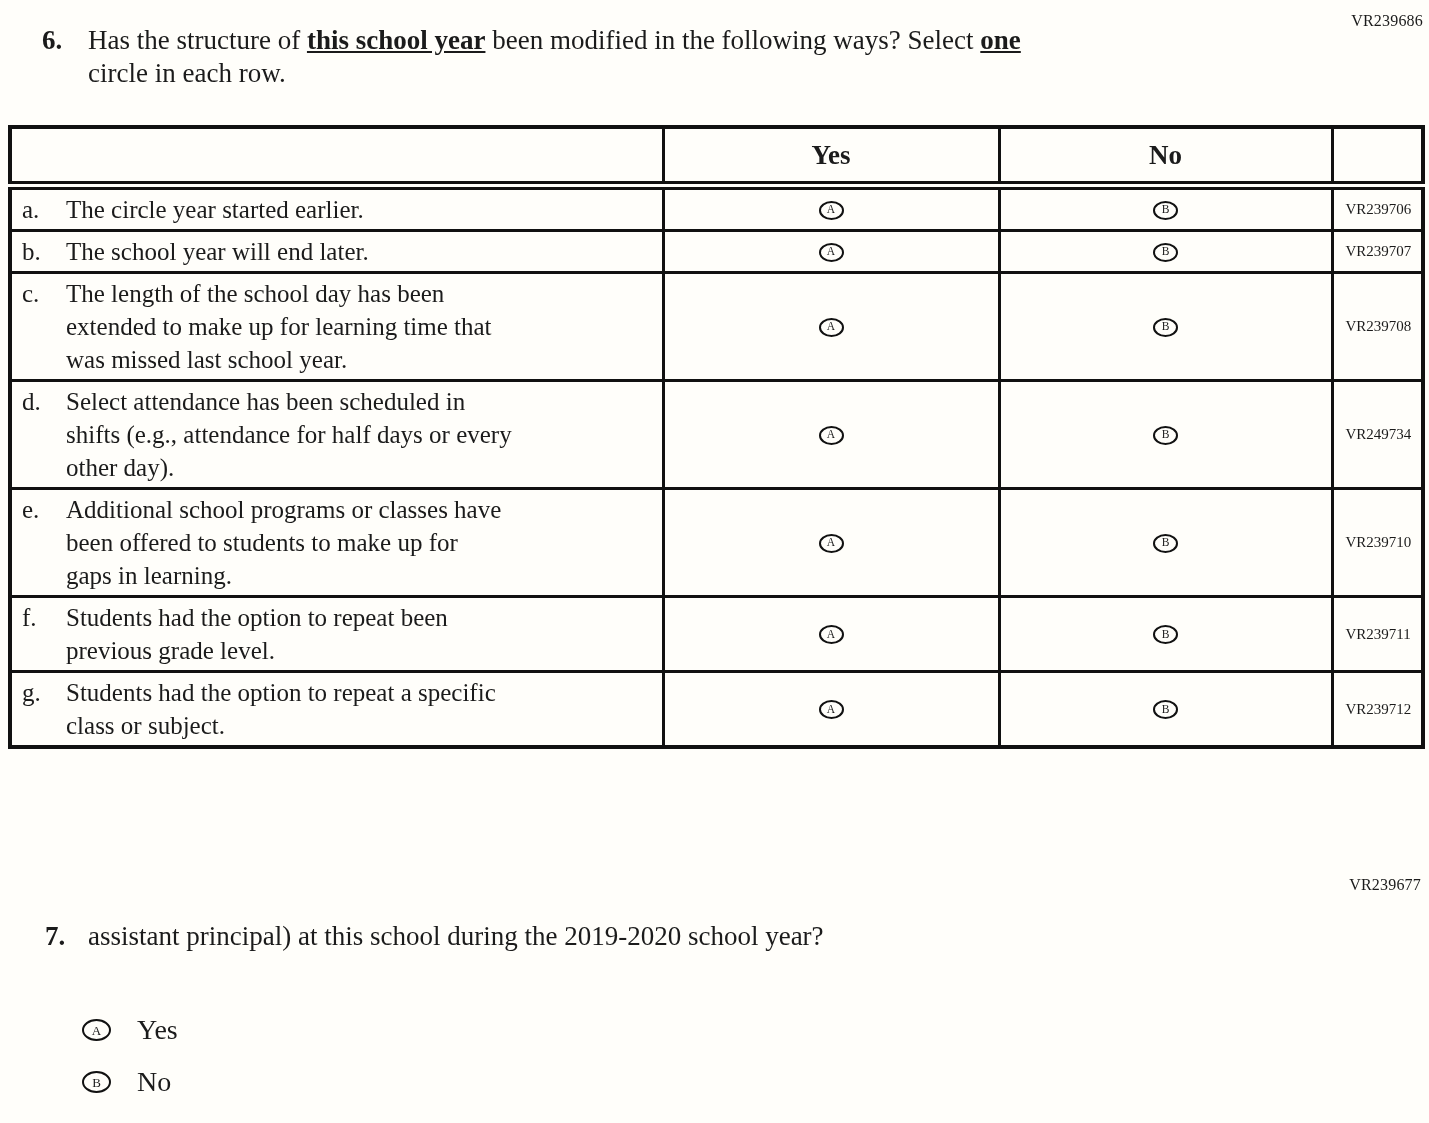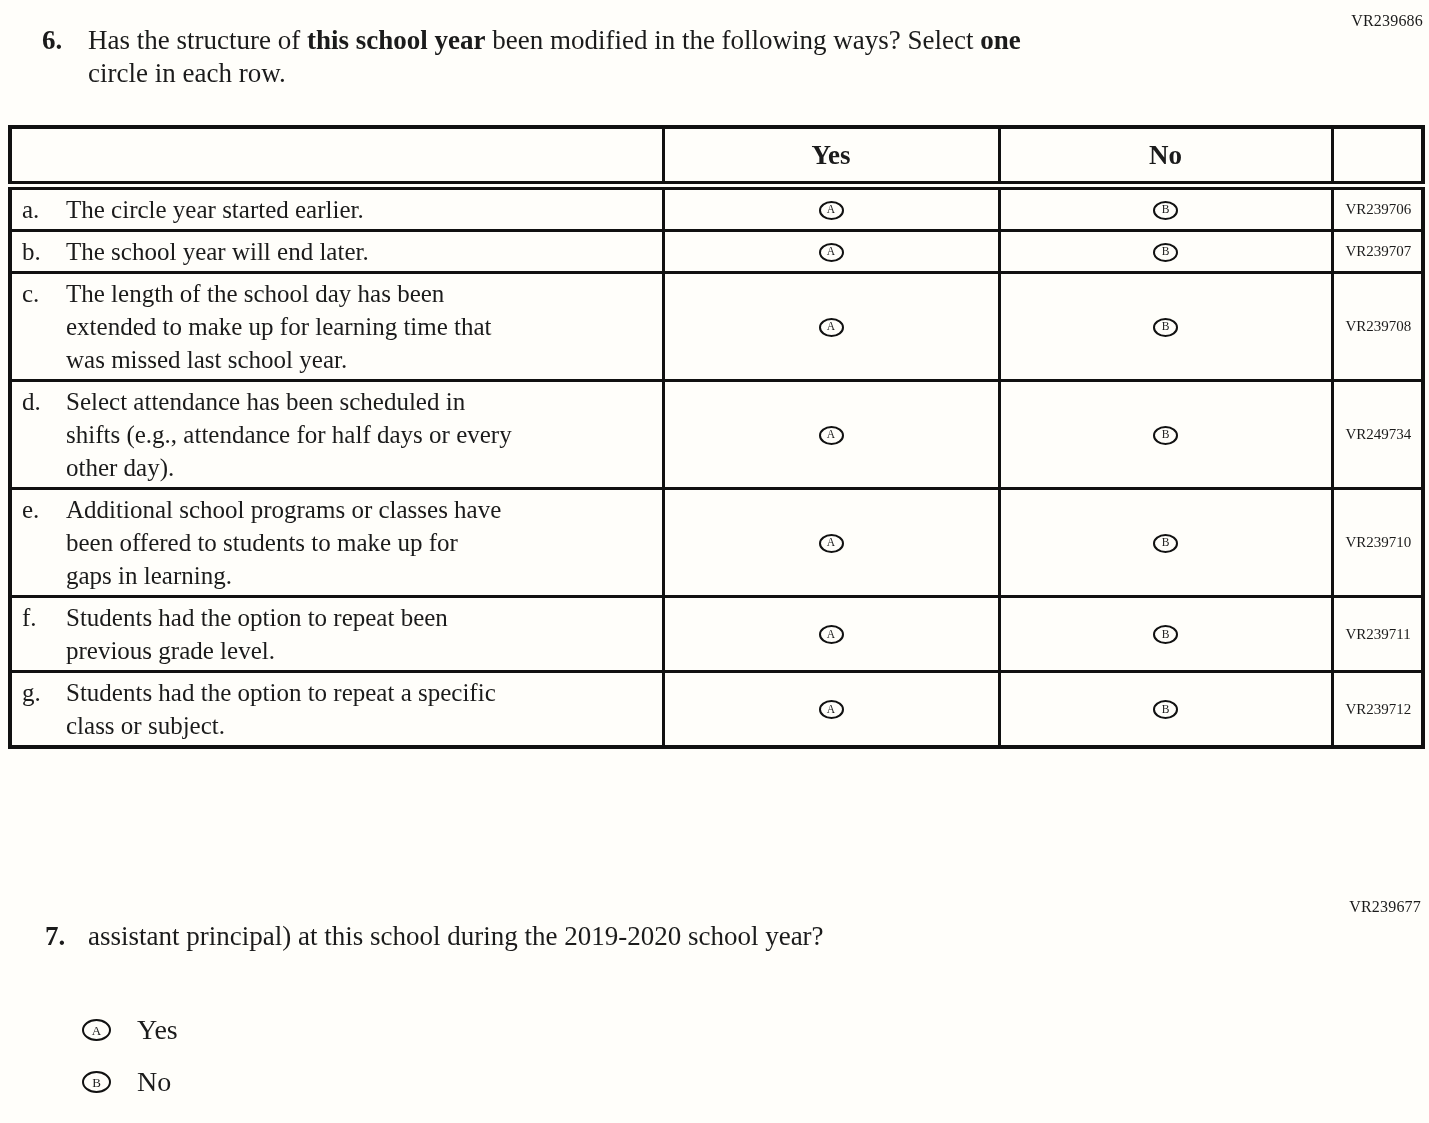--- a/index.html
+++ b/index.html
@@ -12,40 +12,40 @@
     font-family: "Liberation Serif", serif;
     overflow: hidden;
   }
   .vr {
     position: absolute;
     font-size: 16px;
     letter-spacing: 0.2px;
     color: #1b1b1b;
   }
   #vr-q6 { top: 12px; right: 6px; }
-  #vr-q7 { top: 876px; right: 8px; margin-top: 22px; }
+  #vr-q7 { top: 876px; right: 8px; }
 
   .question {
     position: absolute;
     display: flex;
     align-items: flex-start;
   }
   #q6 { left: 42px; top: 24px; width: 1300px; }
   #q7 { left: 45px; top: 920px; width: 1250px; }
   .qnum {
     font-weight: bold;
     font-size: 27px;
     line-height: 33px;
     width: 46px;
     flex: none;
   }
   #q7 .qnum { width: 43px; }
   .qlines { font-size: 27px; line-height: 33px; }
   .prompt-line { white-space: pre-wrap; }
-  .bold { font-weight: bold; }
+  .bold { font-weight: bold; text-decoration: underline; }
 
   table.response {
     position: absolute;
     left: 8px;
     top: 125px;
     width: 1413px;
     border-collapse: collapse;
     table-layout: fixed;
     border: 4px solid #111;
   }

